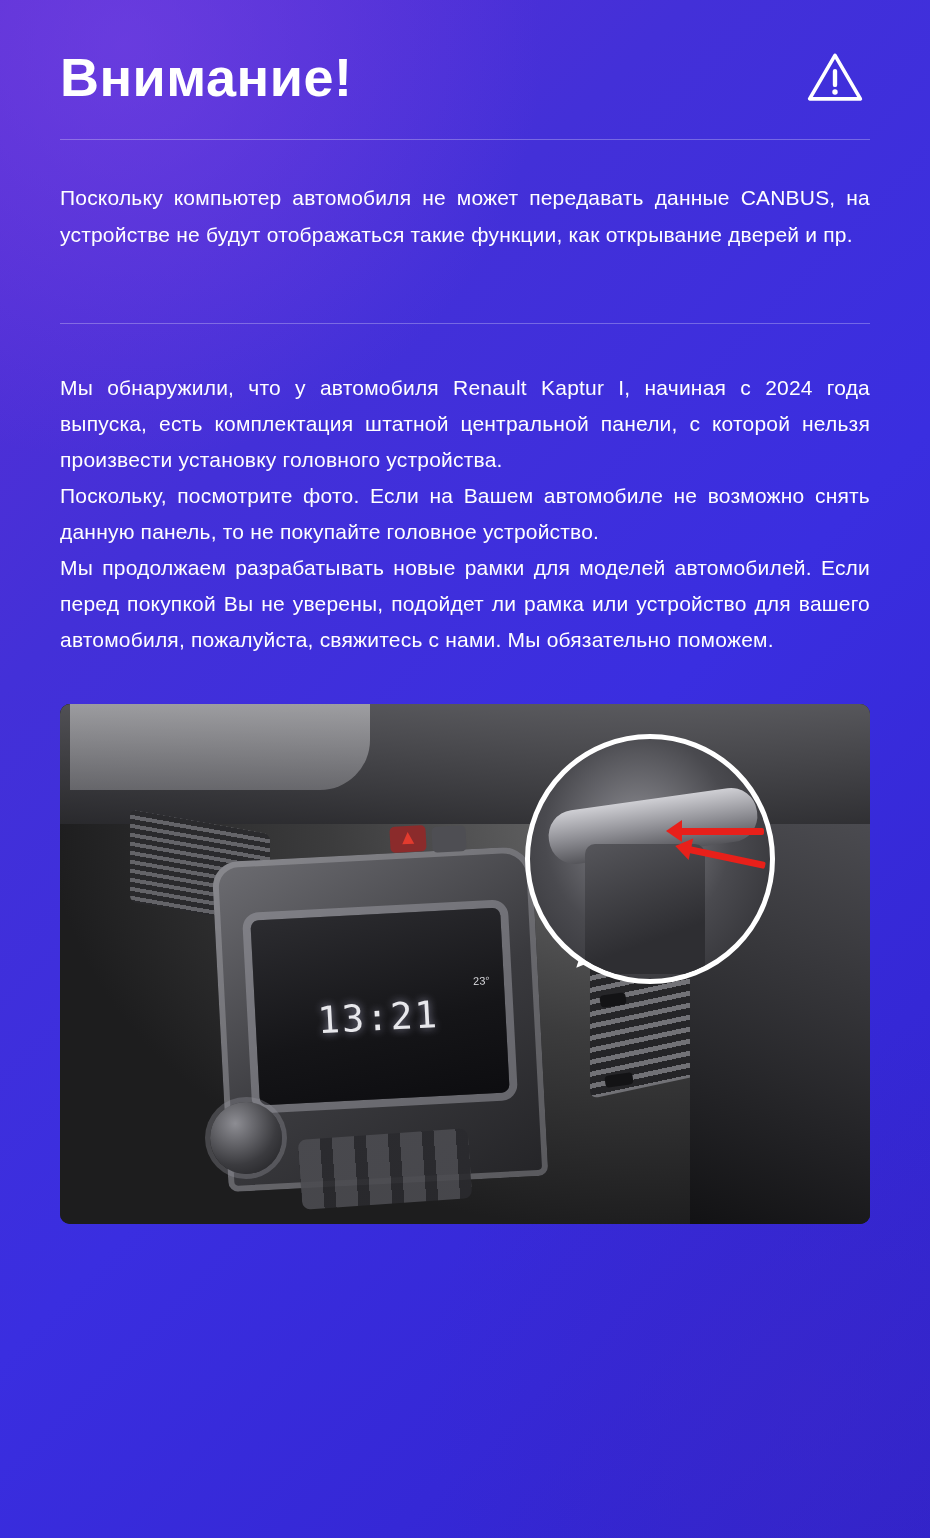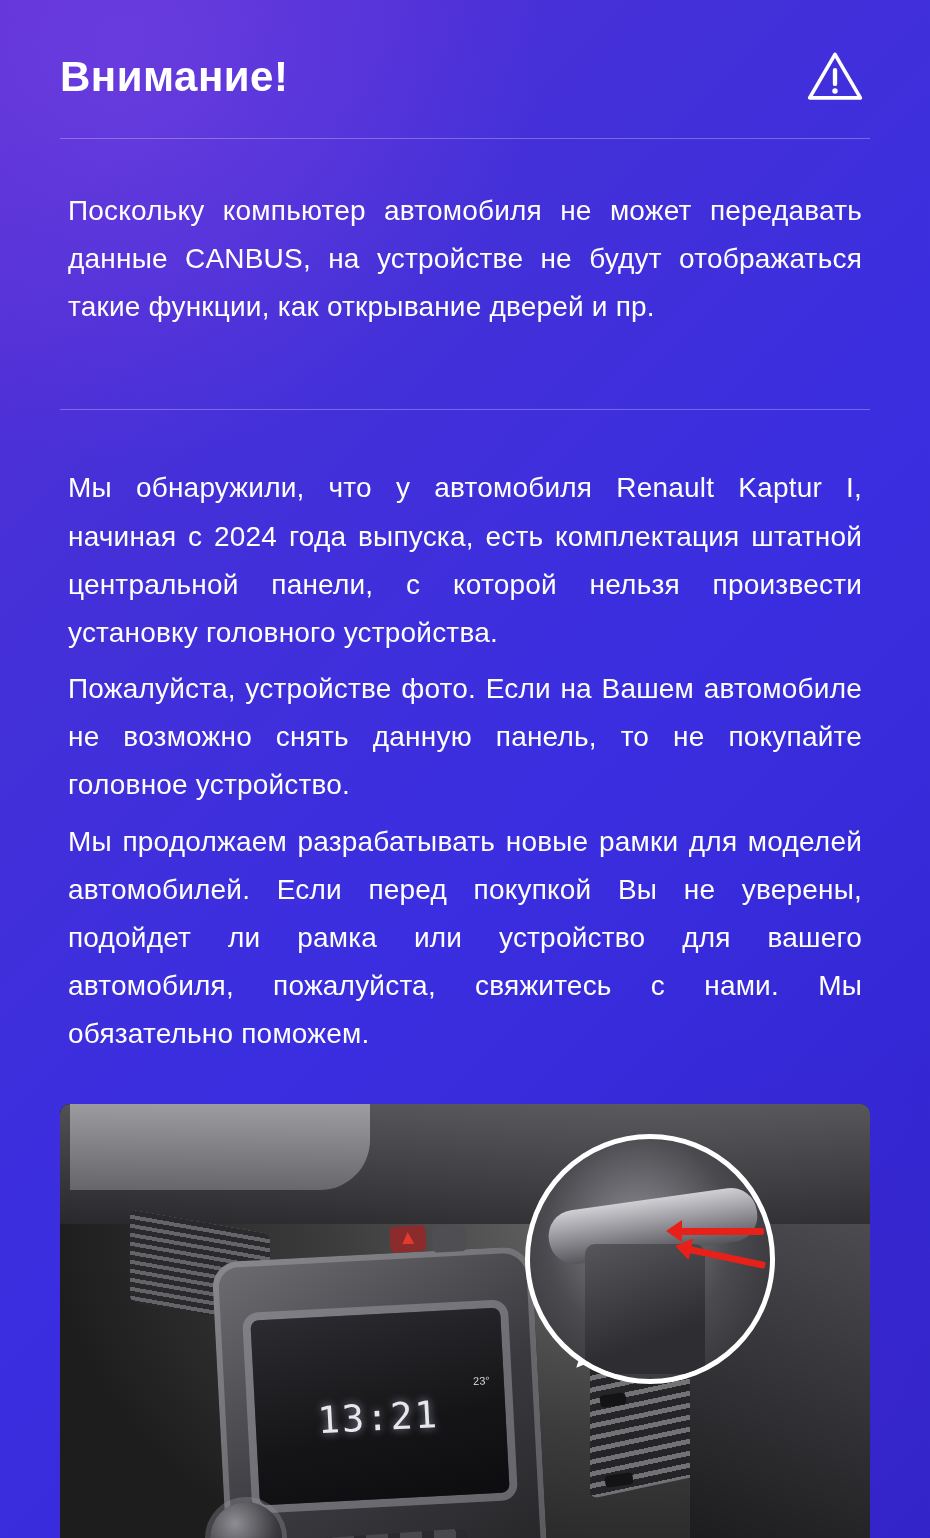--- a/index.html
+++ b/index.html
@@ -48,21 +48,21 @@
   }
   .header {
     display: flex;
     align-items: center;
     justify-content: space-between;
     padding-top: 48px;
     padding-bottom: 10px;
   }
   .title {
     color: #ffffff;
-    font-size: 42px;
+    font-size: 54px;
     font-weight: bold;
     letter-spacing: 0.5px;
     line-height: 1.1;
     margin: 0;
   }
   .warn-icon {
     width: 58px;
     height: 58px;
     flex: 0 0 auto;
     margin-right: 6px;
@@ -70,24 +70,24 @@
   .rule {
     height: 1px;
     background: rgba(255,255,255,0.28);
     margin: 22px 0 0 0;
   }
   .rule.second {
     margin-top: 36px;
   }
   .para {
     color: #ffffff;
-    font-size: 28px;
+    font-size: 21px;
     line-height: 1.72;
     text-align: justify;
-    margin: 8px;
+    margin: 0;
     letter-spacing: 0.2px;
   }
   .block-top {
     padding-top: 40px;
     padding-bottom: 34px;
   }
   .block-main {
     padding-top: 46px;
   }
   .block-main .para + .para {
@@ -313,21 +313,21 @@
     <div class="rule"></div>
 
     <div class="block-top">
       <p class="para">Поскольку компьютер автомобиля не может передавать данные CANBUS, на устройстве не будут отображаться такие функции, как открывание дверей и пр.</p>
     </div>
 
     <div class="rule second"></div>
 
     <div class="block-main">
       <p class="para">Мы обнаружили, что у автомобиля Renault Kaptur I, начиная с 2024 года выпуска, есть комплектация штатной центральной панели, с которой нельзя произвести установку головного устройства.</p>
-      <p class="para">Пожалуйста, устройстве  фото. Если на Вашем  автомобиле не возможно снять данную панель, то не покупайте головное устройство.</p>
+      <p class="para">Поскольку, посмотрите  фото. Если на Вашем  автомобиле не возможно снять данную панель, то не покупайте головное устройство.</p>
       <p class="para">Мы продолжаем разрабатывать новые рамки для моделей автомобилей. Если перед покупкой Вы не уверены, подойдет ли рамка или устройство для вашего автомобиля, пожалуйста, свяжитесь с нами. Мы обязательно поможем.</p>
     </div>
 
     <div class="photo-wrap">
       <div class="photo"></div>
       <div class="dash-top"></div>
       <div class="windshield"></div>
       <div class="vent-left"></div>
       <div class="vent-right"></div>
       <div class="door-panel"></div>

